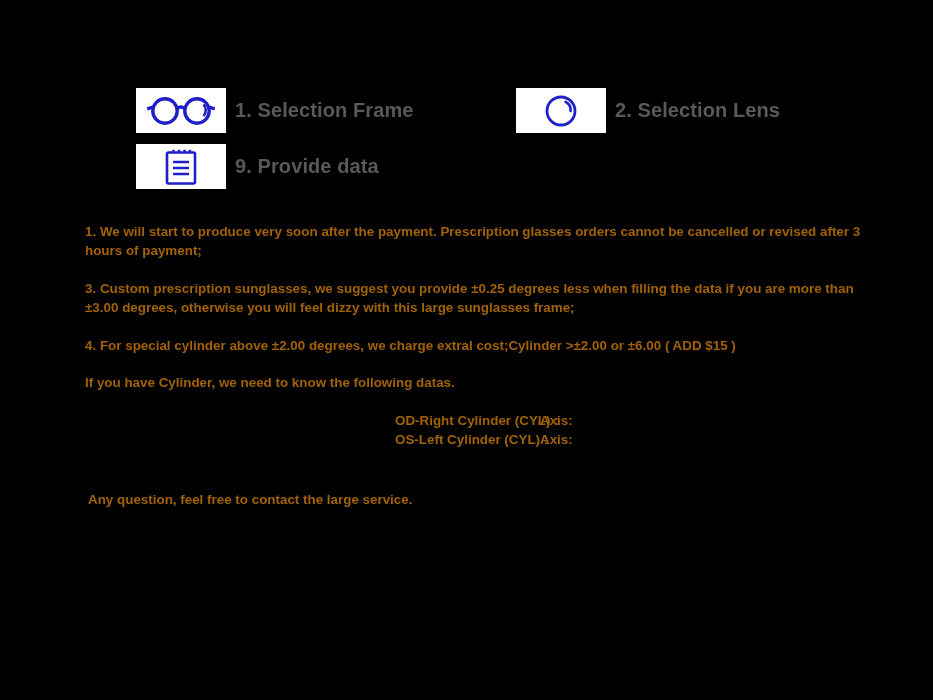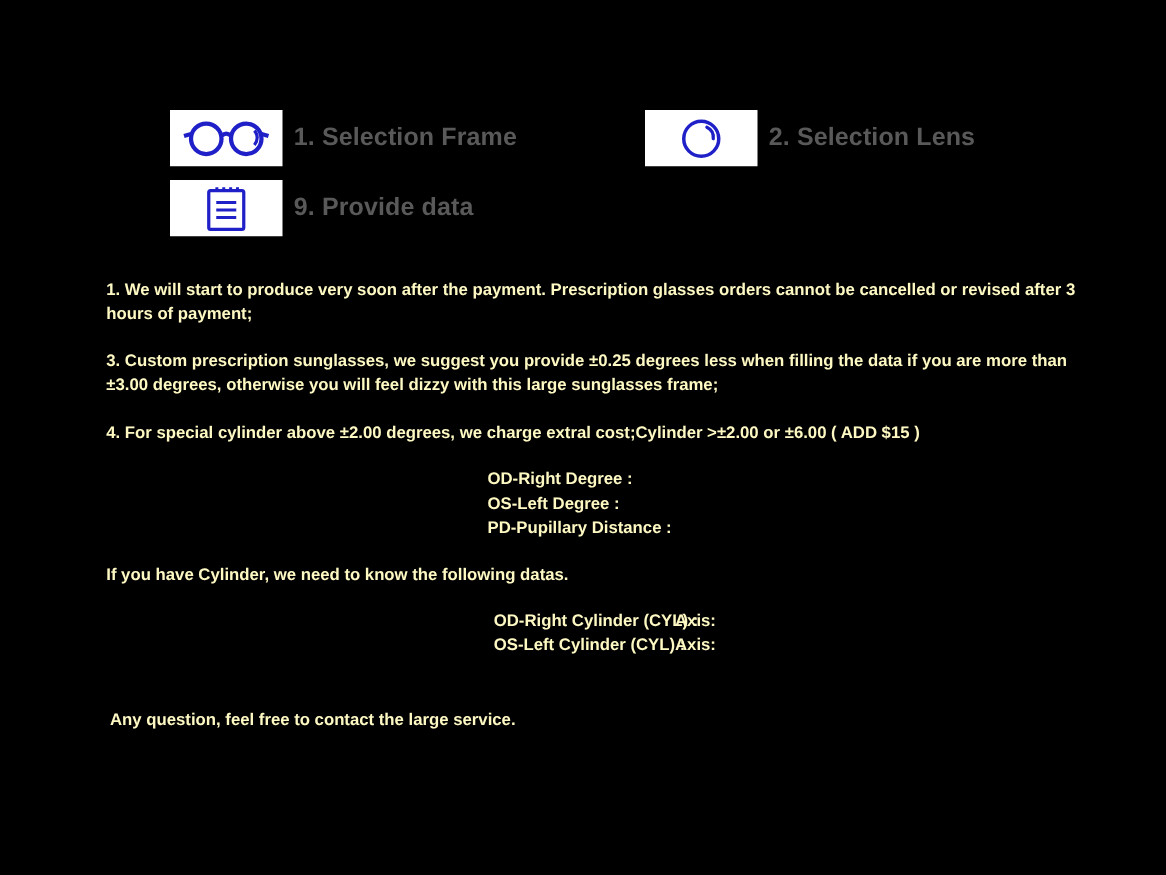--- a/index.html
+++ b/index.html
@@ -50,21 +50,21 @@
     letter-spacing: 0.1px;
     white-space: nowrap;
   }
 
   
   .copy {
     position: absolute;
     left: 85px;
     top: 222px;
     width: 790px;
-    color: #fef9c3;
+    color: #a16207;
     font-size: 13.4px;
     font-weight: bold;
     line-height: 1.45;
   }
   .para { margin: 0 0 18px 0; }
 
   .center-block {
     margin: 0 0 18px 0;
     padding-left: 305px;
   }
@@ -153,25 +153,20 @@
 <div class="copy">
 
   <p class="para">1. We will start to produce very soon after the payment. Prescription glasses orders cannot be cancelled or revised after 3 hours of payment;</p>
 
 
   <p class="para">3. Custom prescription sunglasses, we suggest you provide ±0.25 degrees less when filling the data if you are more than ±3.00 degrees, otherwise you will feel dizzy with this large sunglasses frame;</p>
 
   <p class="para">4. For special cylinder above ±2.00 degrees, we charge extral cost;Cylinder &gt;±2.00 or ±6.00 ( ADD $15 )</p>
 
 
-  <div class="center-block">
-    <div>OD-Right Degree :</div>
-    <div>OS-Left Degree :</div>
-    <div>PD-Pupillary Distance :</div>
-  </div>
 
   <p class="para"> If you have Cylinder, we need to know the following datas.</p>
 
   <div class="cyl-block">
     <div class="cyl-row">
       <span class="cyl-name">OD-Right Cylinder (CYL) :</span>
       <span class="cyl-axis">Axis:</span>
     </div>
     <div class="cyl-row">
       <span class="cyl-name">OS-Left Cylinder (CYL) :</span>

